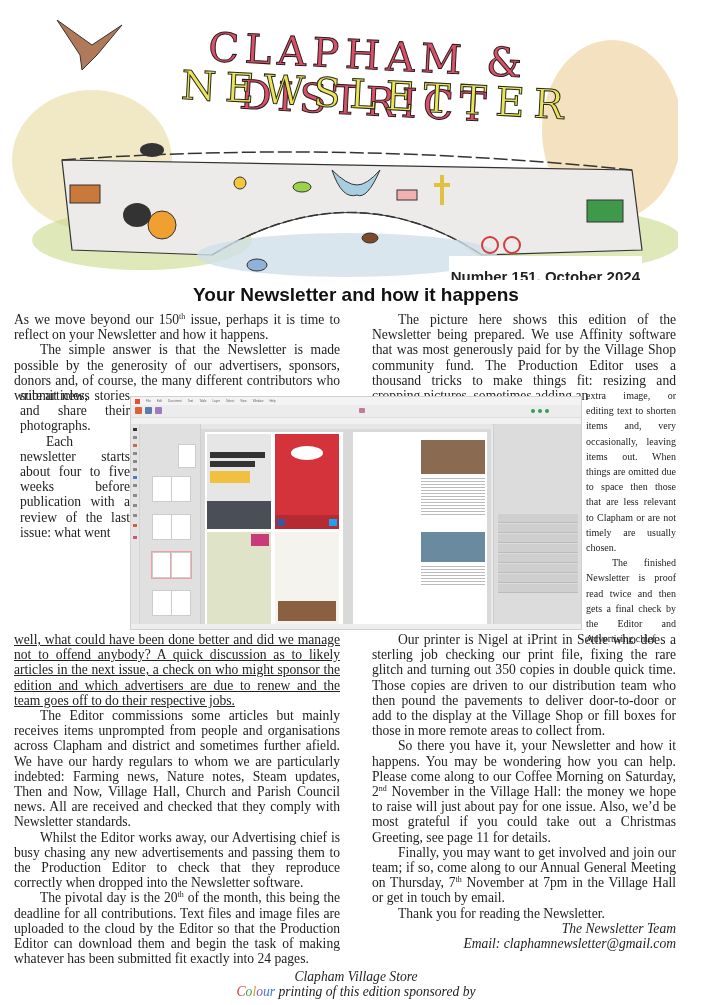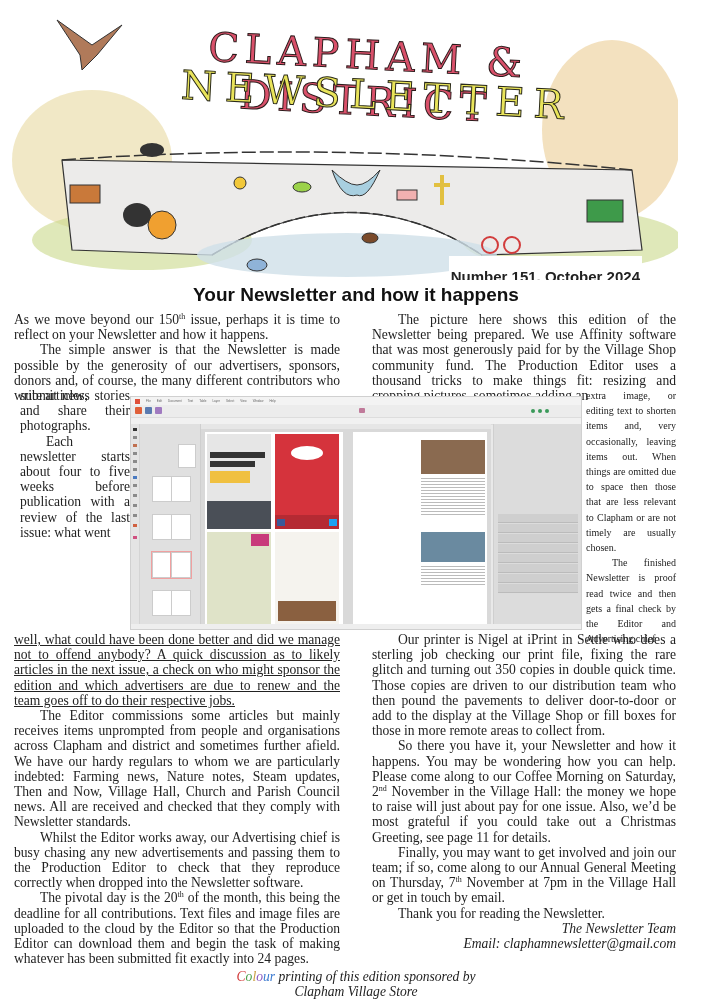--- a/index.html
+++ b/index.html
@@ -222,15 +222,15 @@
 <div class="wide-right">
   <p>Our printer is Nigel at iPrint in Settle who does a sterling job checking our print file, fixing the rare glitch and turning out 350 copies in double quick time.  Those copies are driven to our distribution team who then pound the pavements to deliver door-to-door or add to the display at the Village Shop or fill boxes for those in more remote areas to collect from.</p>
   <p><span>So there you have it, your Newsletter and how it happens. You may be wondering how you can help.  Please come along to our Coffee Morning on  Saturday, 2</span><sup>nd</sup><span>  November in the Village Hall: the money we hope to raise will just about pay for one issue.  Also, we’d be most grateful if you could take out a Christmas Greeting, see page 11 for details.</span></p>
   <p><span>Finally, you may want to get involved and join our team; if so, come along to our Annual General Meeting on Thursday, 7</span><sup>th</sup><span> November at 7pm in the Village Hall or get in touch by email.</span></p>
   <p>Thank you for reading the Newsletter.</p>
   <p class="sign">The Newsletter Team</p>
   <p class="sign">Email: claphamnewsletter@gmail.com</p>
 </div>
 
 <div class="footer">
+  <div>Clapham Village Store</div>
   <div><span class="c1">C</span><span class="c2">o</span><span class="c3">l</span><span class="c4">o</span><span class="c5">u</span><span class="c6">r</span><span> printing  of this edition sponsored by</span></div>
-  <div>Clapham Village Store</div>
 </div>
 
 </body></html>

